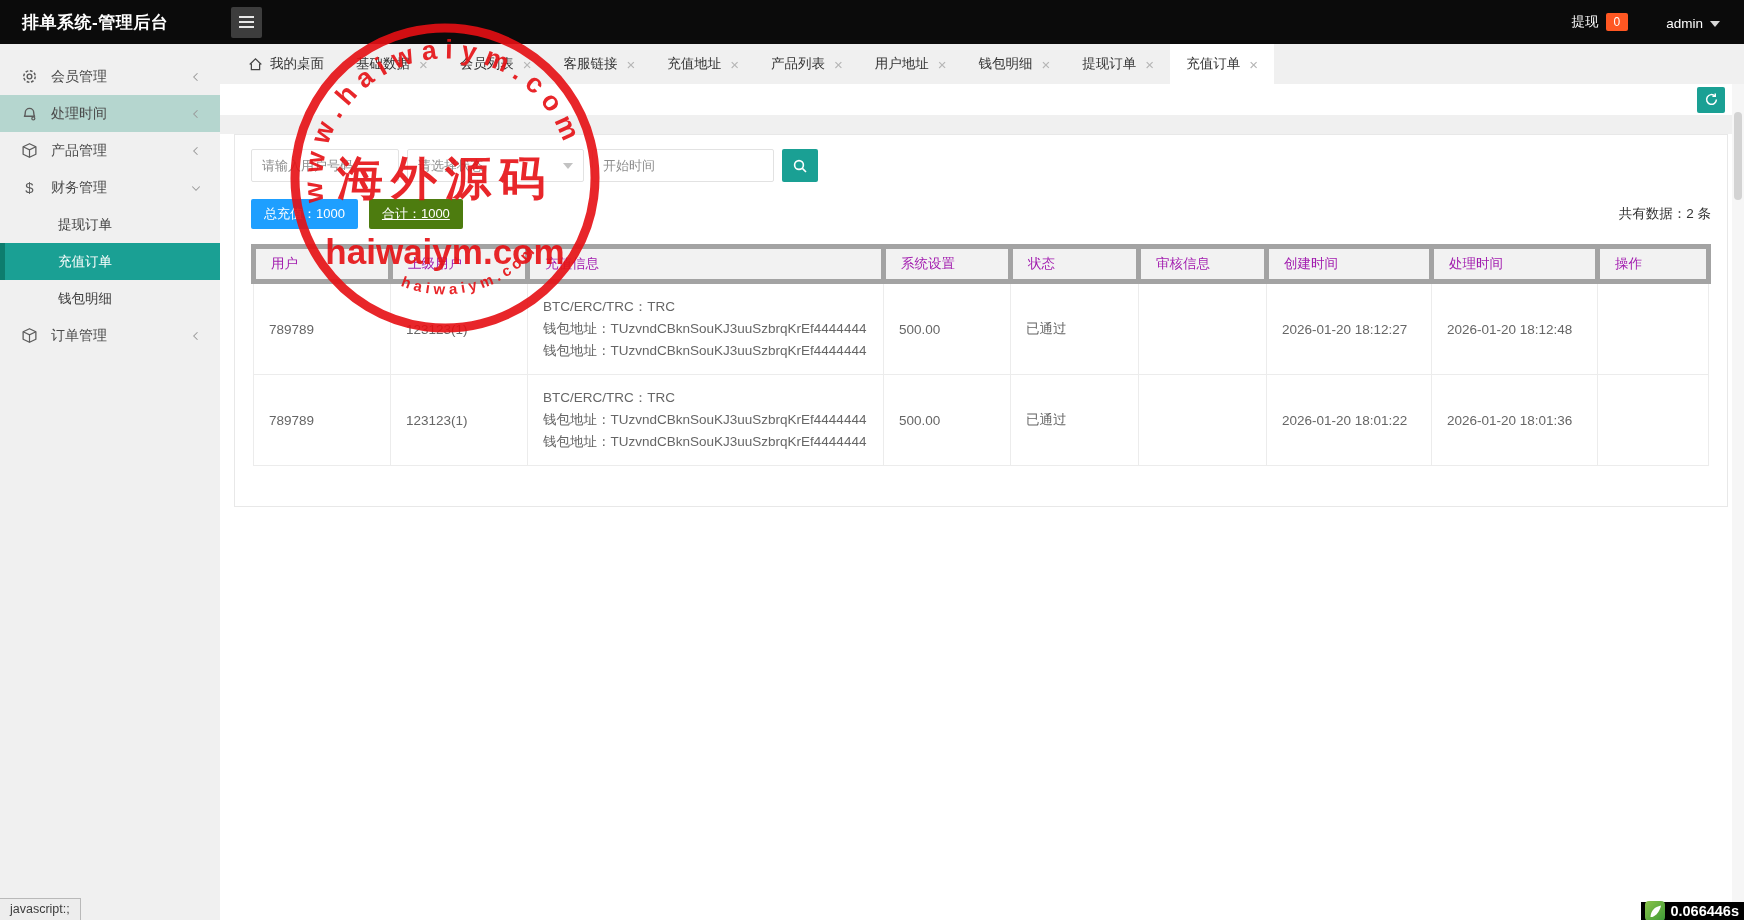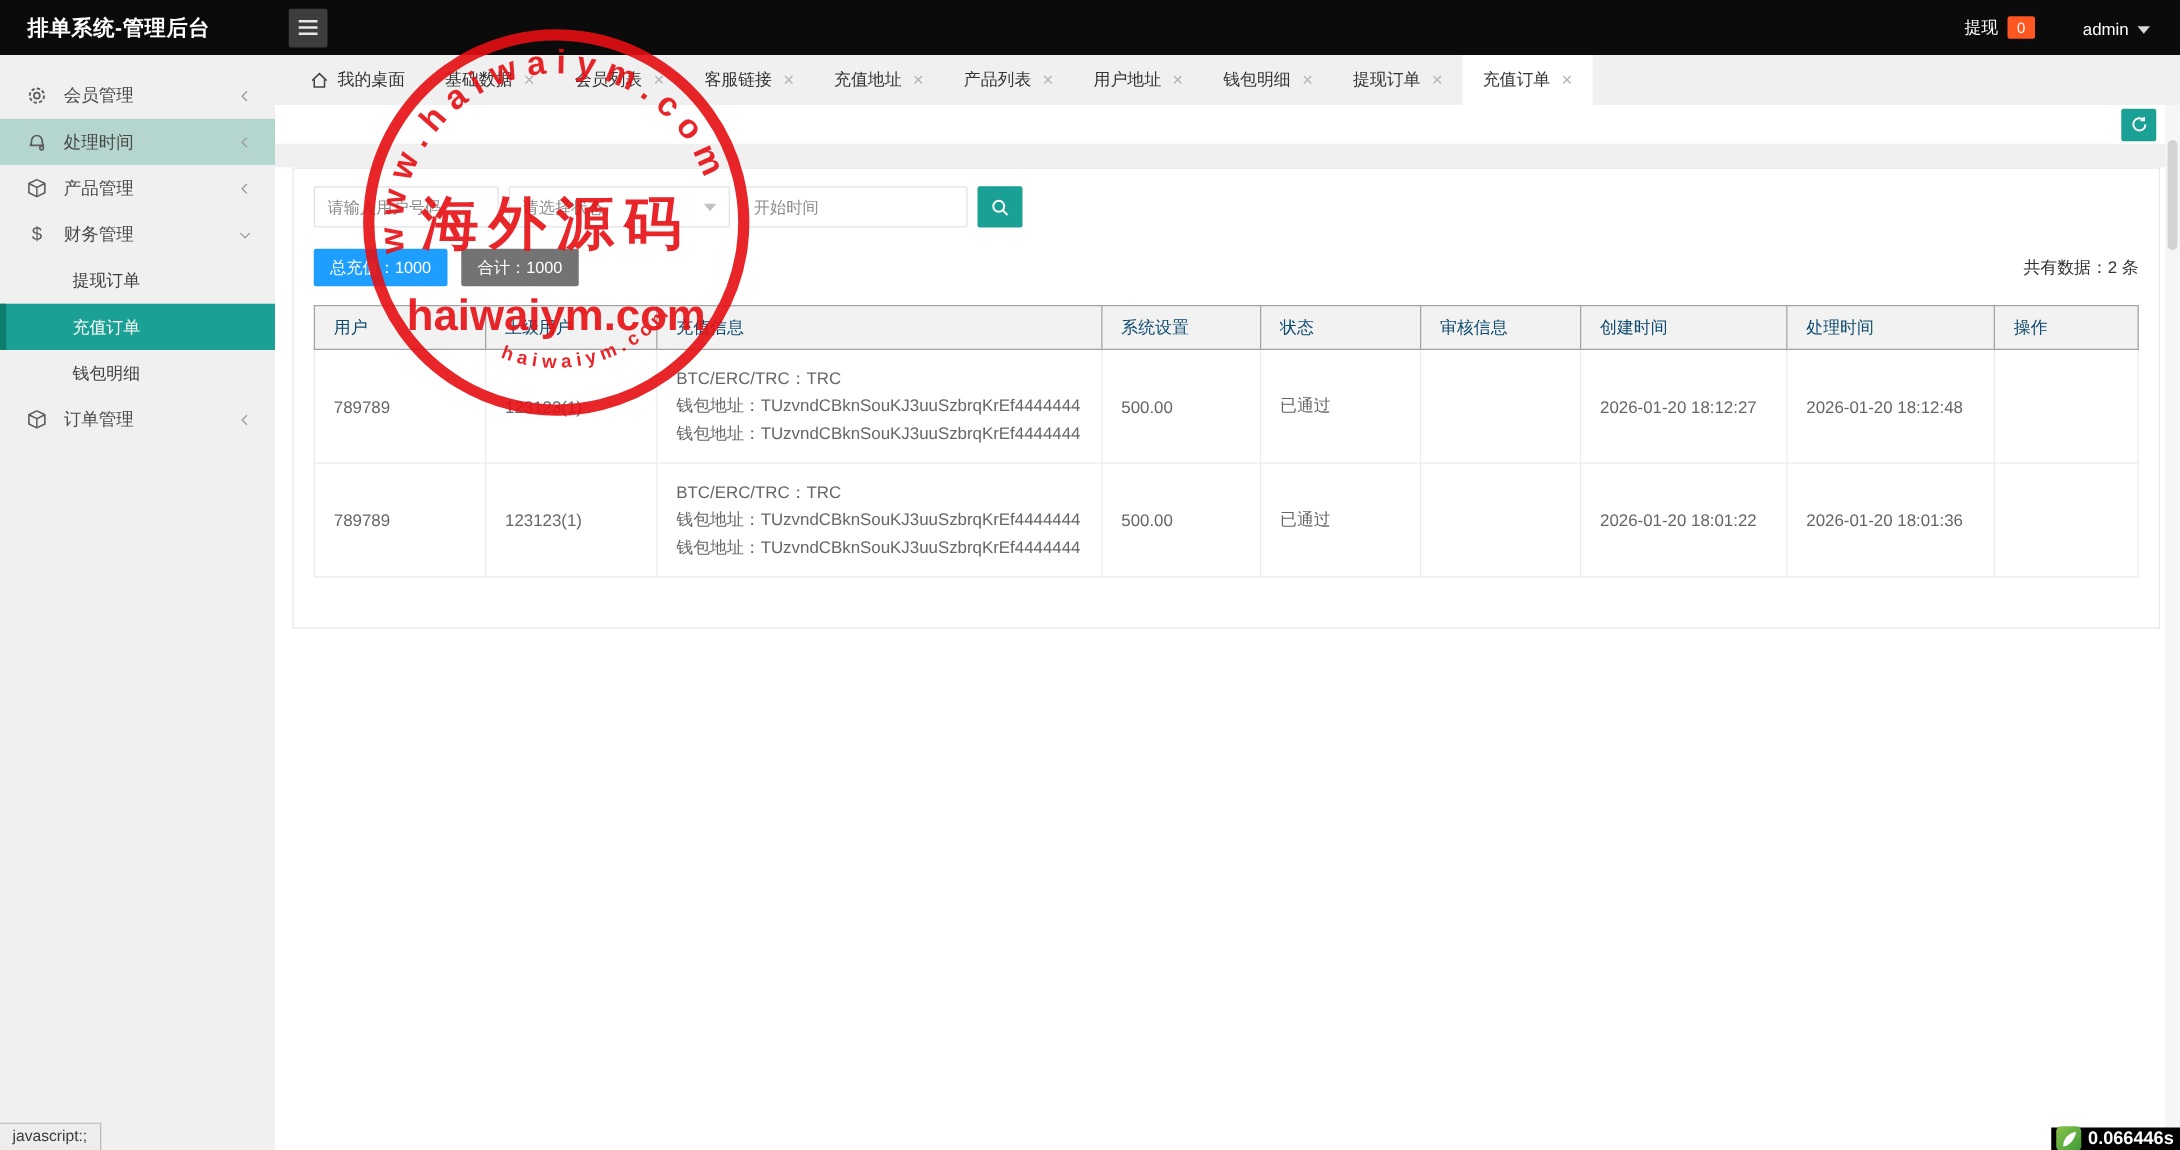--- a/index.html
+++ b/index.html
@@ -54,26 +54,26 @@
   .txt-input::placeholder { color:#8d8d8d; }
   .sel { width:177px; height:33px; border:1px solid #e2e2e2; border-radius:2px; padding:0 10px; font-size:13px;
     color:#8d8d8d; display:flex; align-items:center; justify-content:space-between; background:#fff; cursor:pointer; }
   .sel-caret { width:0; height:0; border-left:5px solid transparent; border-right:5px solid transparent; border-top:6px solid #c2c2c2; }
   .btn-search { width:36px; height:33px; background:#1aa094; border:none; border-radius:2px; cursor:pointer;
     display:flex; align-items:center; justify-content:center; }
 
   .summary-row { display:flex; align-items:center; margin-top:17px; }
   .pill { height:30px; display:flex; align-items:center; padding:0 13px; border-radius:2px; color:#fff; font-size:13px; border:none; cursor:pointer; }
   .pill.blue { background:#1E9FFF; }
-  .pill.orange { background:#737373; margin-left:11px; }
+  .pill.orange { background:#4d7c0f; margin-left:11px;text-decoration:underline; }
   .count-text { margin-left:auto; font-size:13.5px; color:#333; }
 
   table.grid { width:100%; border-collapse:collapse; margin-top:15px; table-layout:fixed; }
-  .grid th { background:#f2f2f2; font-weight:normal; text-align:left; font-size:13.5px; color:#0c4a6e;
-    height:35px; padding:0 15px; border:1px solid #a3a3a3; }
+  .grid th { background:#f2f2f2; font-weight:normal; text-align:left; font-size:13.5px; color:#a21caf;
+    height:35px; padding:0 15px; border:5px solid #a3a3a3; }
   .grid td { font-size:13.5px; color:#666; padding:12px 15px; border:1px solid #ececec; vertical-align:middle; background:#fff; }
   .grid .info-line { line-height:22px; white-space:nowrap; overflow:hidden; }
 
   
   .status-left { position:fixed; left:0; bottom:0; background:#ededed; border:1px solid #b9b9b9; border-left:none; border-bottom:none;
     font-size:12.5px; color:#3c3c3c; padding:3px 10px 4px; z-index:30; }
   .timer-badge { position:fixed; right:0; bottom:0; height:18px; background:#000; display:flex; align-items:center;
     padding:0 5px 0 3px; z-index:30; }
   .timer-badge .ttext { color:#fff; font-size:14.5px; font-weight:bold; margin-left:4px; }
 

